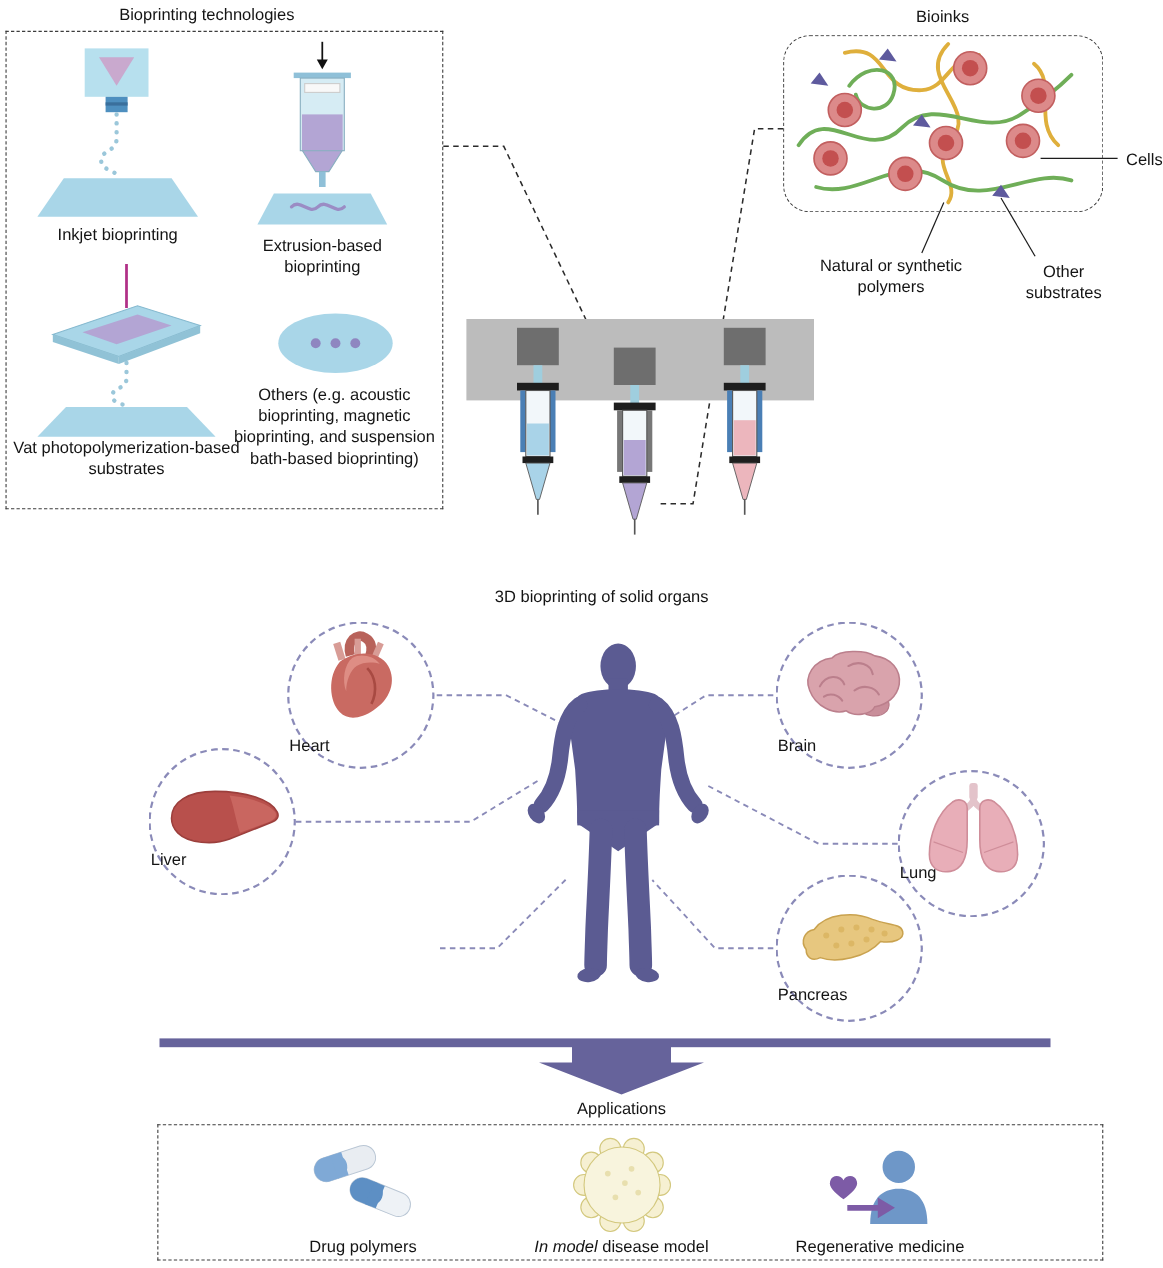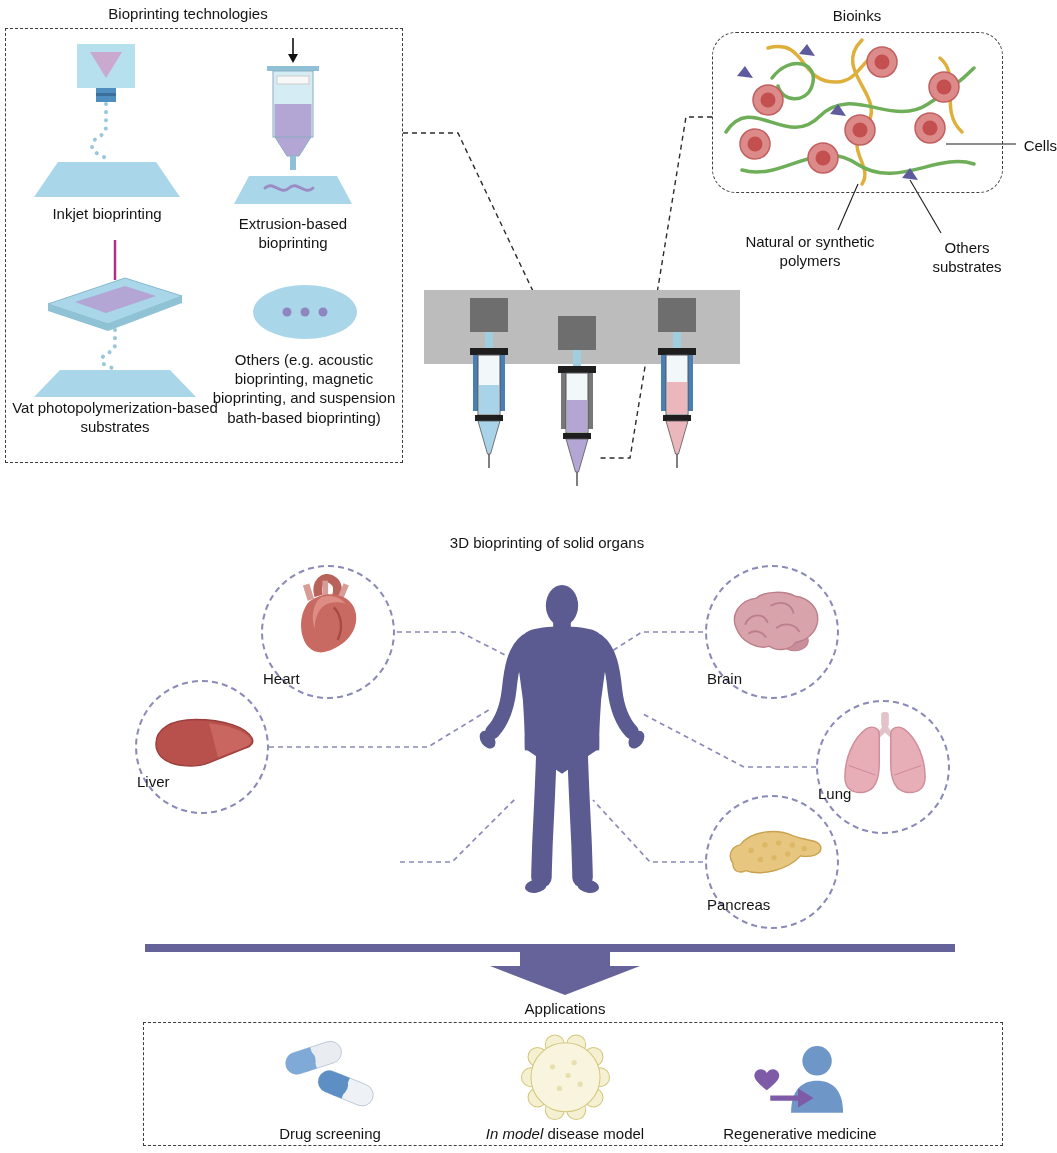--- a/index.html
+++ b/index.html
@@ -133,21 +133,21 @@
           <circle cx="43" cy="112" r="7.5" fill="#c34f4f"></circle>
         </g>
       <g>
           <circle cx="232" cy="55" r="15" fill="#dc8a8a" stroke="#c25f5f" stroke-width="1.5"></circle>
           <circle cx="232" cy="55" r="7.5" fill="#c34f4f"></circle>
         </g>
     </g>
   </svg>
   <div class="abs txt" style="left:1017px;top:136px;width:40px;text-align:right">Cells</div>
   <div class="abs txt" style="left:725px;top:232px;width:170px">Natural or synthetic polymers</div>
-  <div class="abs txt" style="left:912px;top:238px;width:110px">Others substrates</div>
+  <div class="abs txt" style="left:912px;top:238px;width:110px">Other substrates</div>
 
   <svg class="abs" style="left:424px;top:288px" width="316" height="210" viewBox="0 0 316 210">
     <rect x="0" y="2" width="316" height="74" fill="#bcbcbc"></rect>
     <rect x="46" y="10" width="38" height="34" fill="#6e6e6e"></rect>
     <rect x="134" y="28" width="38" height="34" fill="#6e6e6e"></rect>
     <rect x="234" y="10" width="38" height="34" fill="#6e6e6e"></rect>
     <rect x="61" y="44" width="8" height="18" fill="#9fcede"></rect>
     <rect x="149" y="62" width="8" height="18" fill="#9fcede"></rect>
     <rect x="249" y="44" width="8" height="18" fill="#9fcede"></rect>
 
@@ -285,21 +285,21 @@
       <rect x="-34" y="-13" width="68" height="26" rx="13" fill="#e9edf2" stroke="#b9c6d4" stroke-width="1"></rect>
       <rect x="-34" y="-13" width="36" height="26" rx="13" fill="#7fa9d6"></rect>
       <rect x="-12" y="-13" width="12" height="26" fill="#7fa9d6"></rect>
     </g>
     <g transform="translate(80,57) rotate(22)">
       <rect x="-34" y="-13" width="68" height="26" rx="13" fill="#eef2f6" stroke="#b9c6d4" stroke-width="1"></rect>
       <rect x="-34" y="-13" width="36" height="26" rx="13" fill="#5d8fc4"></rect>
       <rect x="-12" y="-13" width="12" height="26" fill="#5d8fc4"></rect>
     </g>
   </svg>
-  <div class="abs txt" style="left:240px;top:1124px;width:180px">Drug screening</div>
+  <div class="abs txt" style="left:240px;top:1124px;width:180px">Drug polymers</div>
 
   <svg class="abs" style="left:518px;top:1028px" width="95" height="95" viewBox="0 0 110 110">
     <g fill="#f6f0d2" stroke="#d3c87e" stroke-width="1.2">
       <circle cx="95" cy="57" r="11"></circle>
         <circle cx="87.4" cy="80.5" r="11"></circle>
         <circle cx="67.4" cy="95" r="11"></circle>
       <circle cx="42.6" cy="95" r="11"></circle>
         <circle cx="22.6" cy="80.5" r="11"></circle>
         <circle cx="15" cy="57" r="11"></circle>
       <circle cx="22.6" cy="33.5" r="11"></circle>

